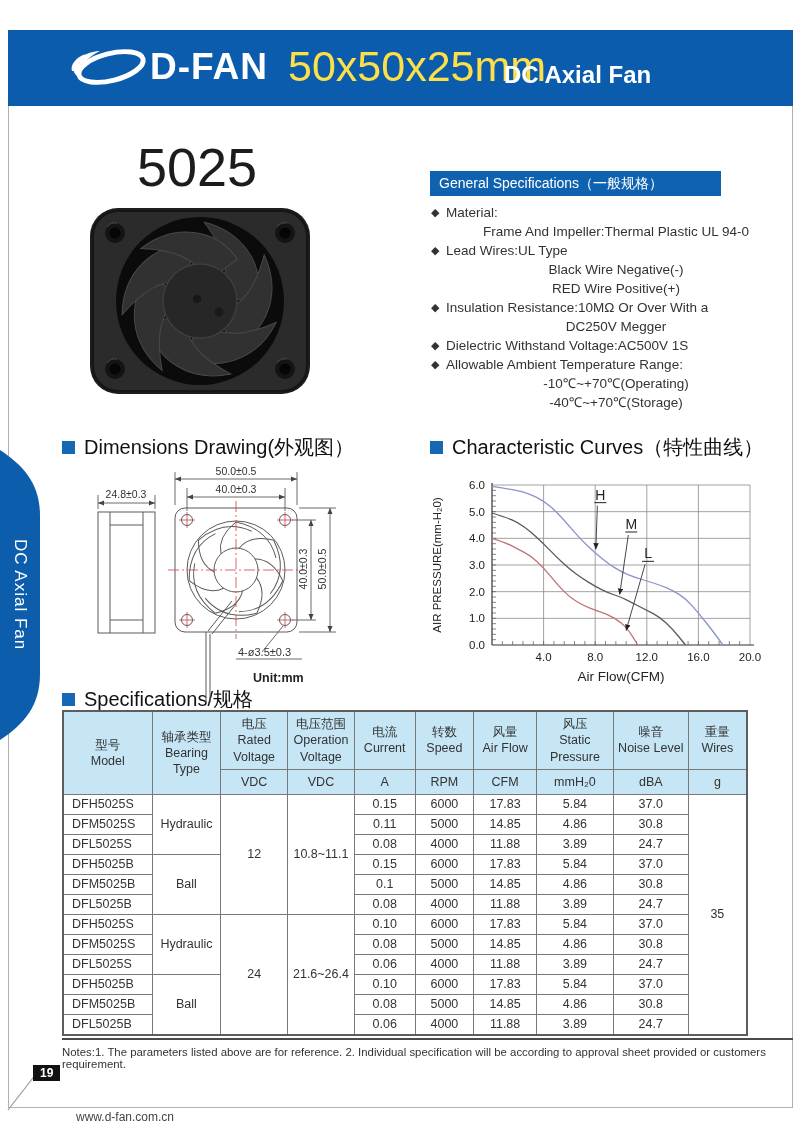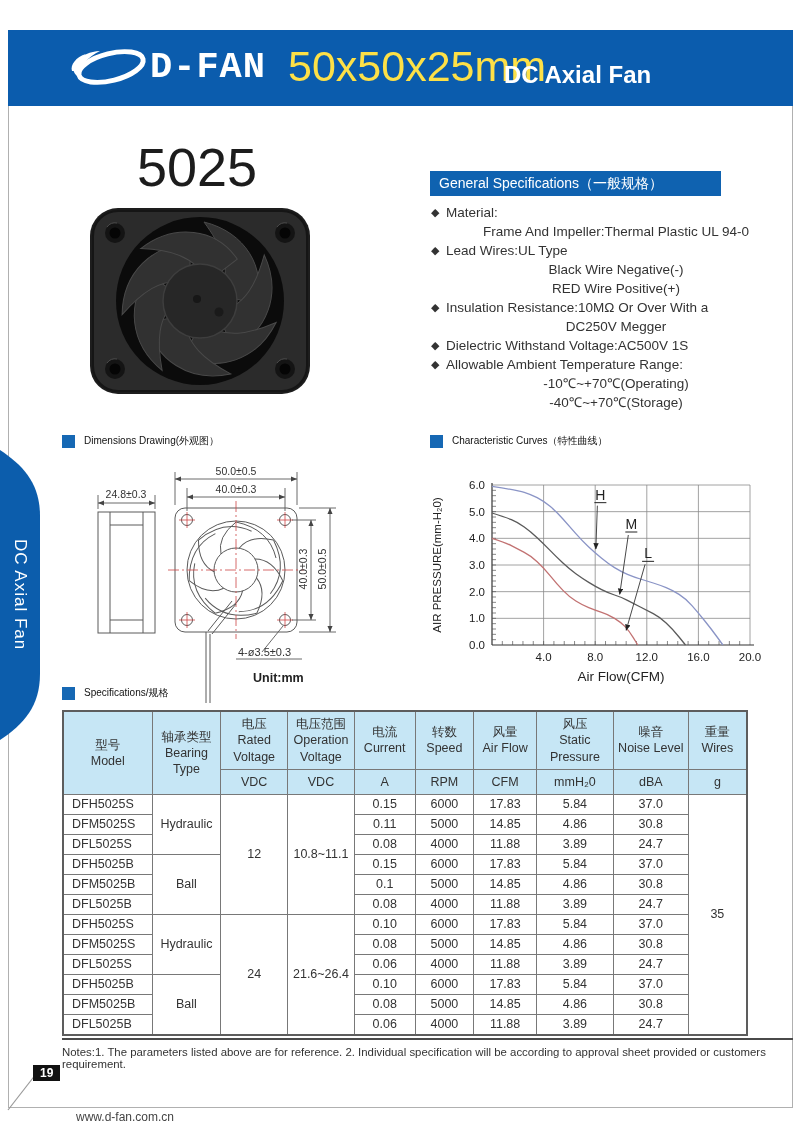--- a/index.html
+++ b/index.html
@@ -8,37 +8,37 @@
   svg text{font-family:"Liberation Sans",sans-serif;}
 
   
   .edge{position:absolute;background:#b0b0b0;}
   .edge-l{left:8px;top:105px;width:1px;height:1003px;}
   .edge-r{left:792px;top:105px;width:1px;height:1003px;}
   .edge-b{left:8px;top:1107px;width:785px;height:1px;}
 
   
   .band{position:absolute;left:8px;top:30px;width:785px;height:76px;background:#0b5cad;}
-  .logo{position:absolute;left:58px;top:14px;display:flex;align-items:center;font-family:Liberation Mono, monospace;}
+  .logo{position:absolute;left:58px;top:14px;display:flex;align-items:center;}
   .logo-text{color:#fff;font-size:37px;font-weight:bold;letter-spacing:1px;margin-left:2px;}
   .band-title{position:absolute;left:280px;top:12px;color:#fde047;font-size:43px;font-weight:normal;text-align:center;}
   .band-sub{position:absolute;left:496px;top:31px;color:#fff;font-size:24px;font-weight:bold;}
 
   
   .model-heading{position:absolute;left:137px;top:136px;font-size:54px;color:#1c1c1c;}
   .fan-photo{position:absolute;left:80px;top:200px;}
 
   
   .side-tab-svg{position:absolute;left:0;top:450px;}
   .side-tab-label{position:absolute;left:0;top:450px;width:40px;height:290px;display:flex;
       align-items:center;justify-content:center;writing-mode:vertical-rl;color:#fff;
       font-size:17px;letter-spacing:1px;}
 
   
-  .sec{position:absolute;display:flex;align-items:center;font-size:10px;color:#111;}
+  .sec{position:absolute;display:flex;align-items:center;font-size:20px;color:#111;}
   .sec .sq{width:13px;height:13px;background:#1668b4;margin-right:9px;flex:0 0 auto;}
   .sec-dims{left:62px;top:434px;}
   .sec-curves{left:430px;top:434px;}
   .sec-table{left:62px;top:686px;}
 
   
   .gs-bar{position:absolute;left:430px;top:171px;width:282px;height:19px;background:#0f62b0;
       color:#fff;font-size:14px;padding:4px 0 2px 9px;}
   .gs-list{position:absolute;left:431px;top:203px;width:350px;list-style:none;margin:0;padding:0;
       font-size:13.5px;color:#333;}

